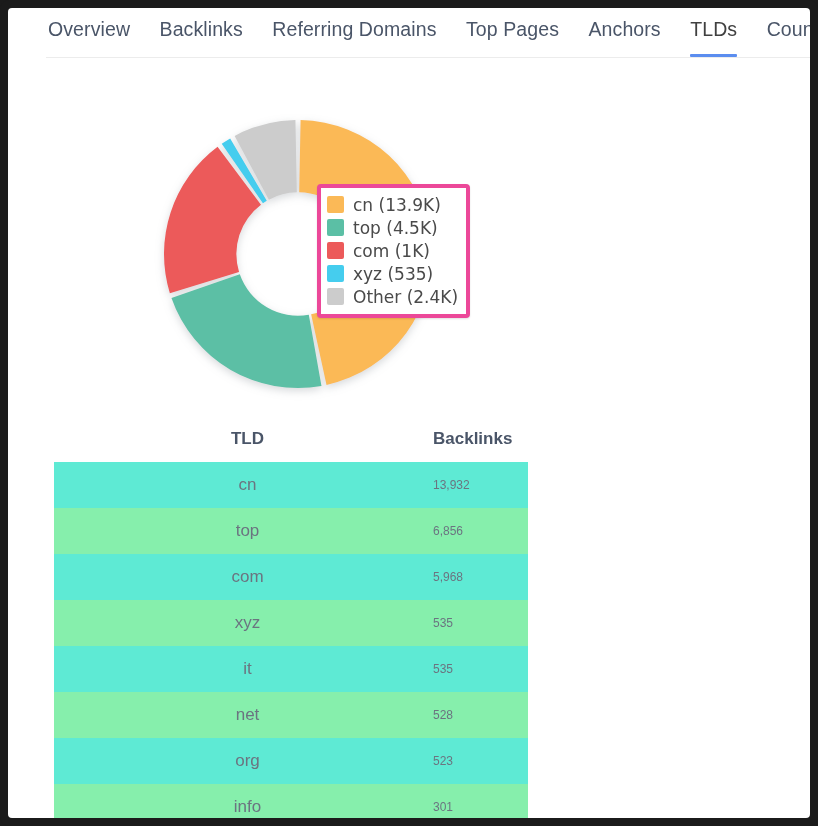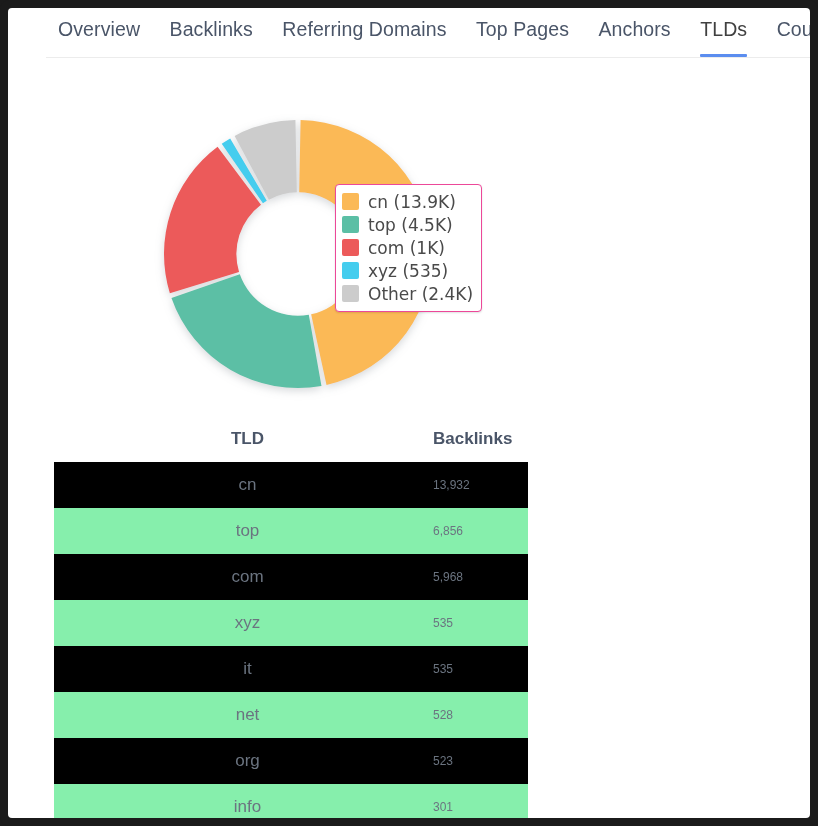--- a/index.html
+++ b/index.html
@@ -45,21 +45,21 @@
     position: relative;
     display: inline-block;
     padding: 10px 0 16px 0;
     margin-right: 25px;
     font-size: 19.5px;
     color: #4a5568;
     letter-spacing: .1px;
     cursor: pointer;
     vertical-align: top;
   }
-  .tab:first-child { margin-left: 50px; }
+  .tab:first-child { margin-left: 40px; }
 
   .tab.active { color: #404040; }
   .tab.active::after {
     content: "";
     position: absolute;
     left: 0; right: 0;
     bottom: 0px;
     height: 3px;
     background: #5b8def;
     border-radius: 1px;
@@ -82,24 +82,24 @@
 
   #donut-svg {
     position: absolute;
     left: 108px;
     top: 55px;
   }
 
   
   #legend {
     position: absolute;
-    left: 327px;
+    left: 309px;
     top: 126px;
     background: #ffffff;
-    border: 1px solid #ec4899;
+    border: 4px solid #ec4899;
     border-radius: 4px;
     padding: 5px 8px 6px 6px;
     box-shadow: 0 1px 2px rgba(0,0,0,.12);
   }
   .legend-row {
     display: flex;
     align-items: center;
     height: 23px;
   }
   .legend-swatch {
@@ -135,21 +135,21 @@
     font-weight: bold;
     color: #4a5568;
   }
 
   .t-row {
     display: flex;
     height: 46px;
     align-items: center;
     background: #86efac;
   }
-  .t-row.alt { background: #000000; }
+  .t-row.alt { background: #5eead4; }
 
   .c-tld {
     width: 379px;
     padding-left: 8px;
     font-size: 17px;
     color: #6b7480;
     text-align: center;
   }
   .c-bl {
     flex: 1;

